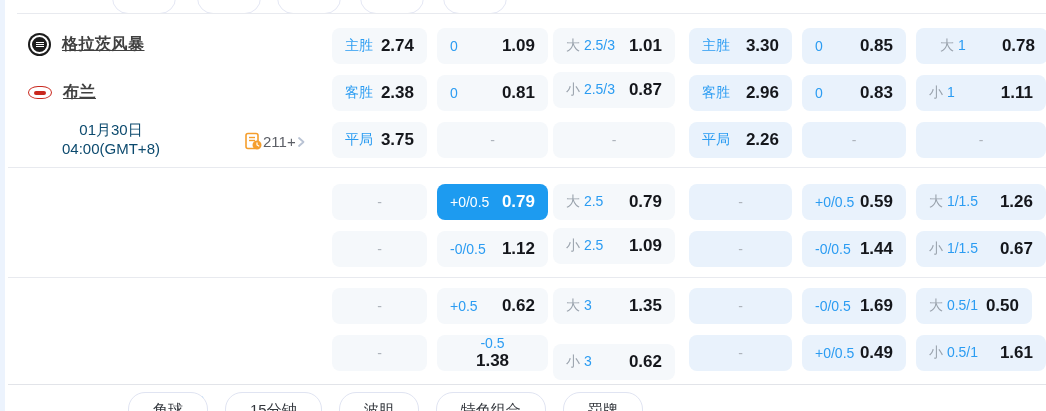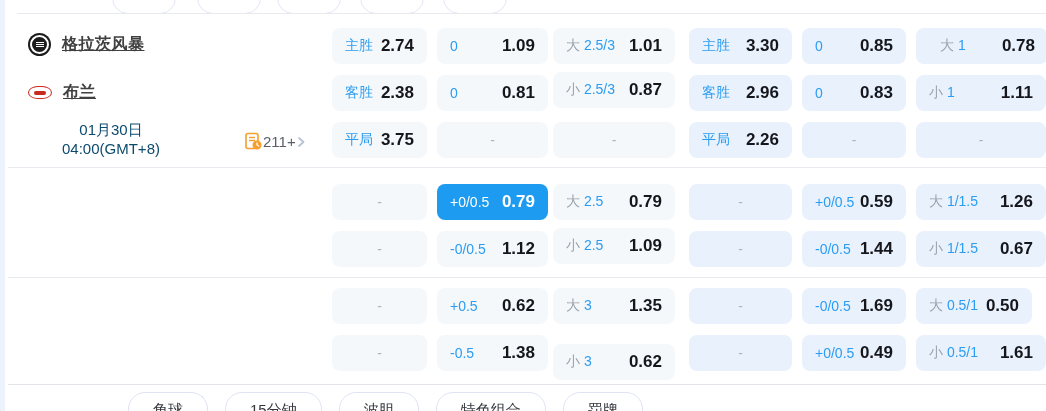--- a/index.html
+++ b/index.html
@@ -222,21 +222,21 @@
         <span class="lbl"><span class="b">-0/0.5</span></span>
         <span class="val">1.69</span>
       </div>
       <div class="cell tint" style="left: 916px; width: 116px; top: 288px;">
         <span class="lbl"><span class="g">大 </span><span class="b">0.5/1</span></span>
         <span class="val">0.50</span>
       </div>
       <div class="cell dash" style="left: 332px; width: 95px; top: 335px;">
         <span class="dashmark">-</span>
       </div>
-      <div class="cell" style="left: 437px; width: 111px; top: 335px;">
+      <div class="cell" style="left: 437px; width: 111px; top: 335px; flex-direction: column;">
         <span class="lbl"><span class="b">-0.5</span></span>
         <span class="val">1.38</span>
       </div>
       <div class="cell" style="left: 553px; width: 122px; top: 344px;">
         <span class="lbl"><span class="g">小 </span><span class="b">3</span></span>
         <span class="val">0.62</span>
       </div>
       <div class="cell tint dash" style="left: 689px; width: 103px; top: 335px;">
         <span class="dashmark">-</span>
       </div>

